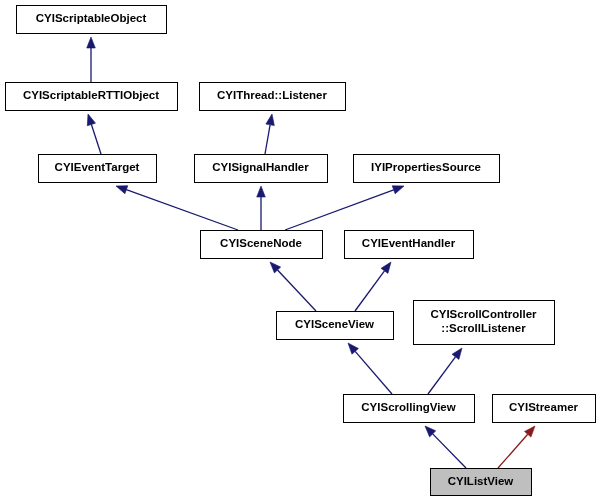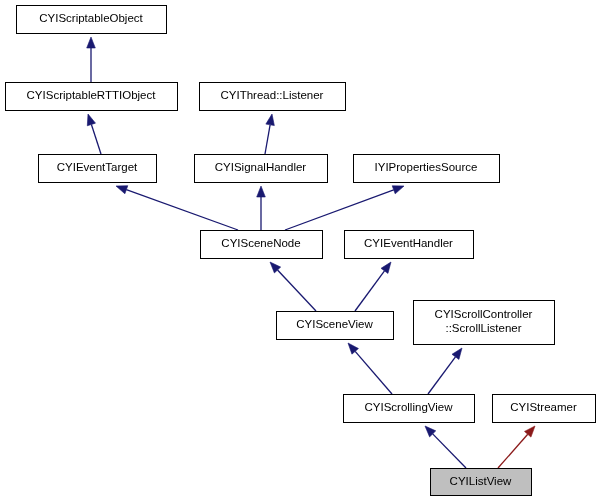--- a/index.html
+++ b/index.html
@@ -6,20 +6,21 @@
     margin: 0;
     padding: 0;
     background: #ffffff;
   }
   #diagram-root {
     position: relative;
     width: 603px;
     height: 500px;
     background: #ffffff;
     font-family: "Liberation Sans", sans-serif;
+    font-weight: bold;
   }
   svg.graph {
     display: block;
     width: 603px;
     height: 500px;
   }
   .node-box {
     fill: #ffffff;
     stroke: #000000;
     stroke-width: 1;

